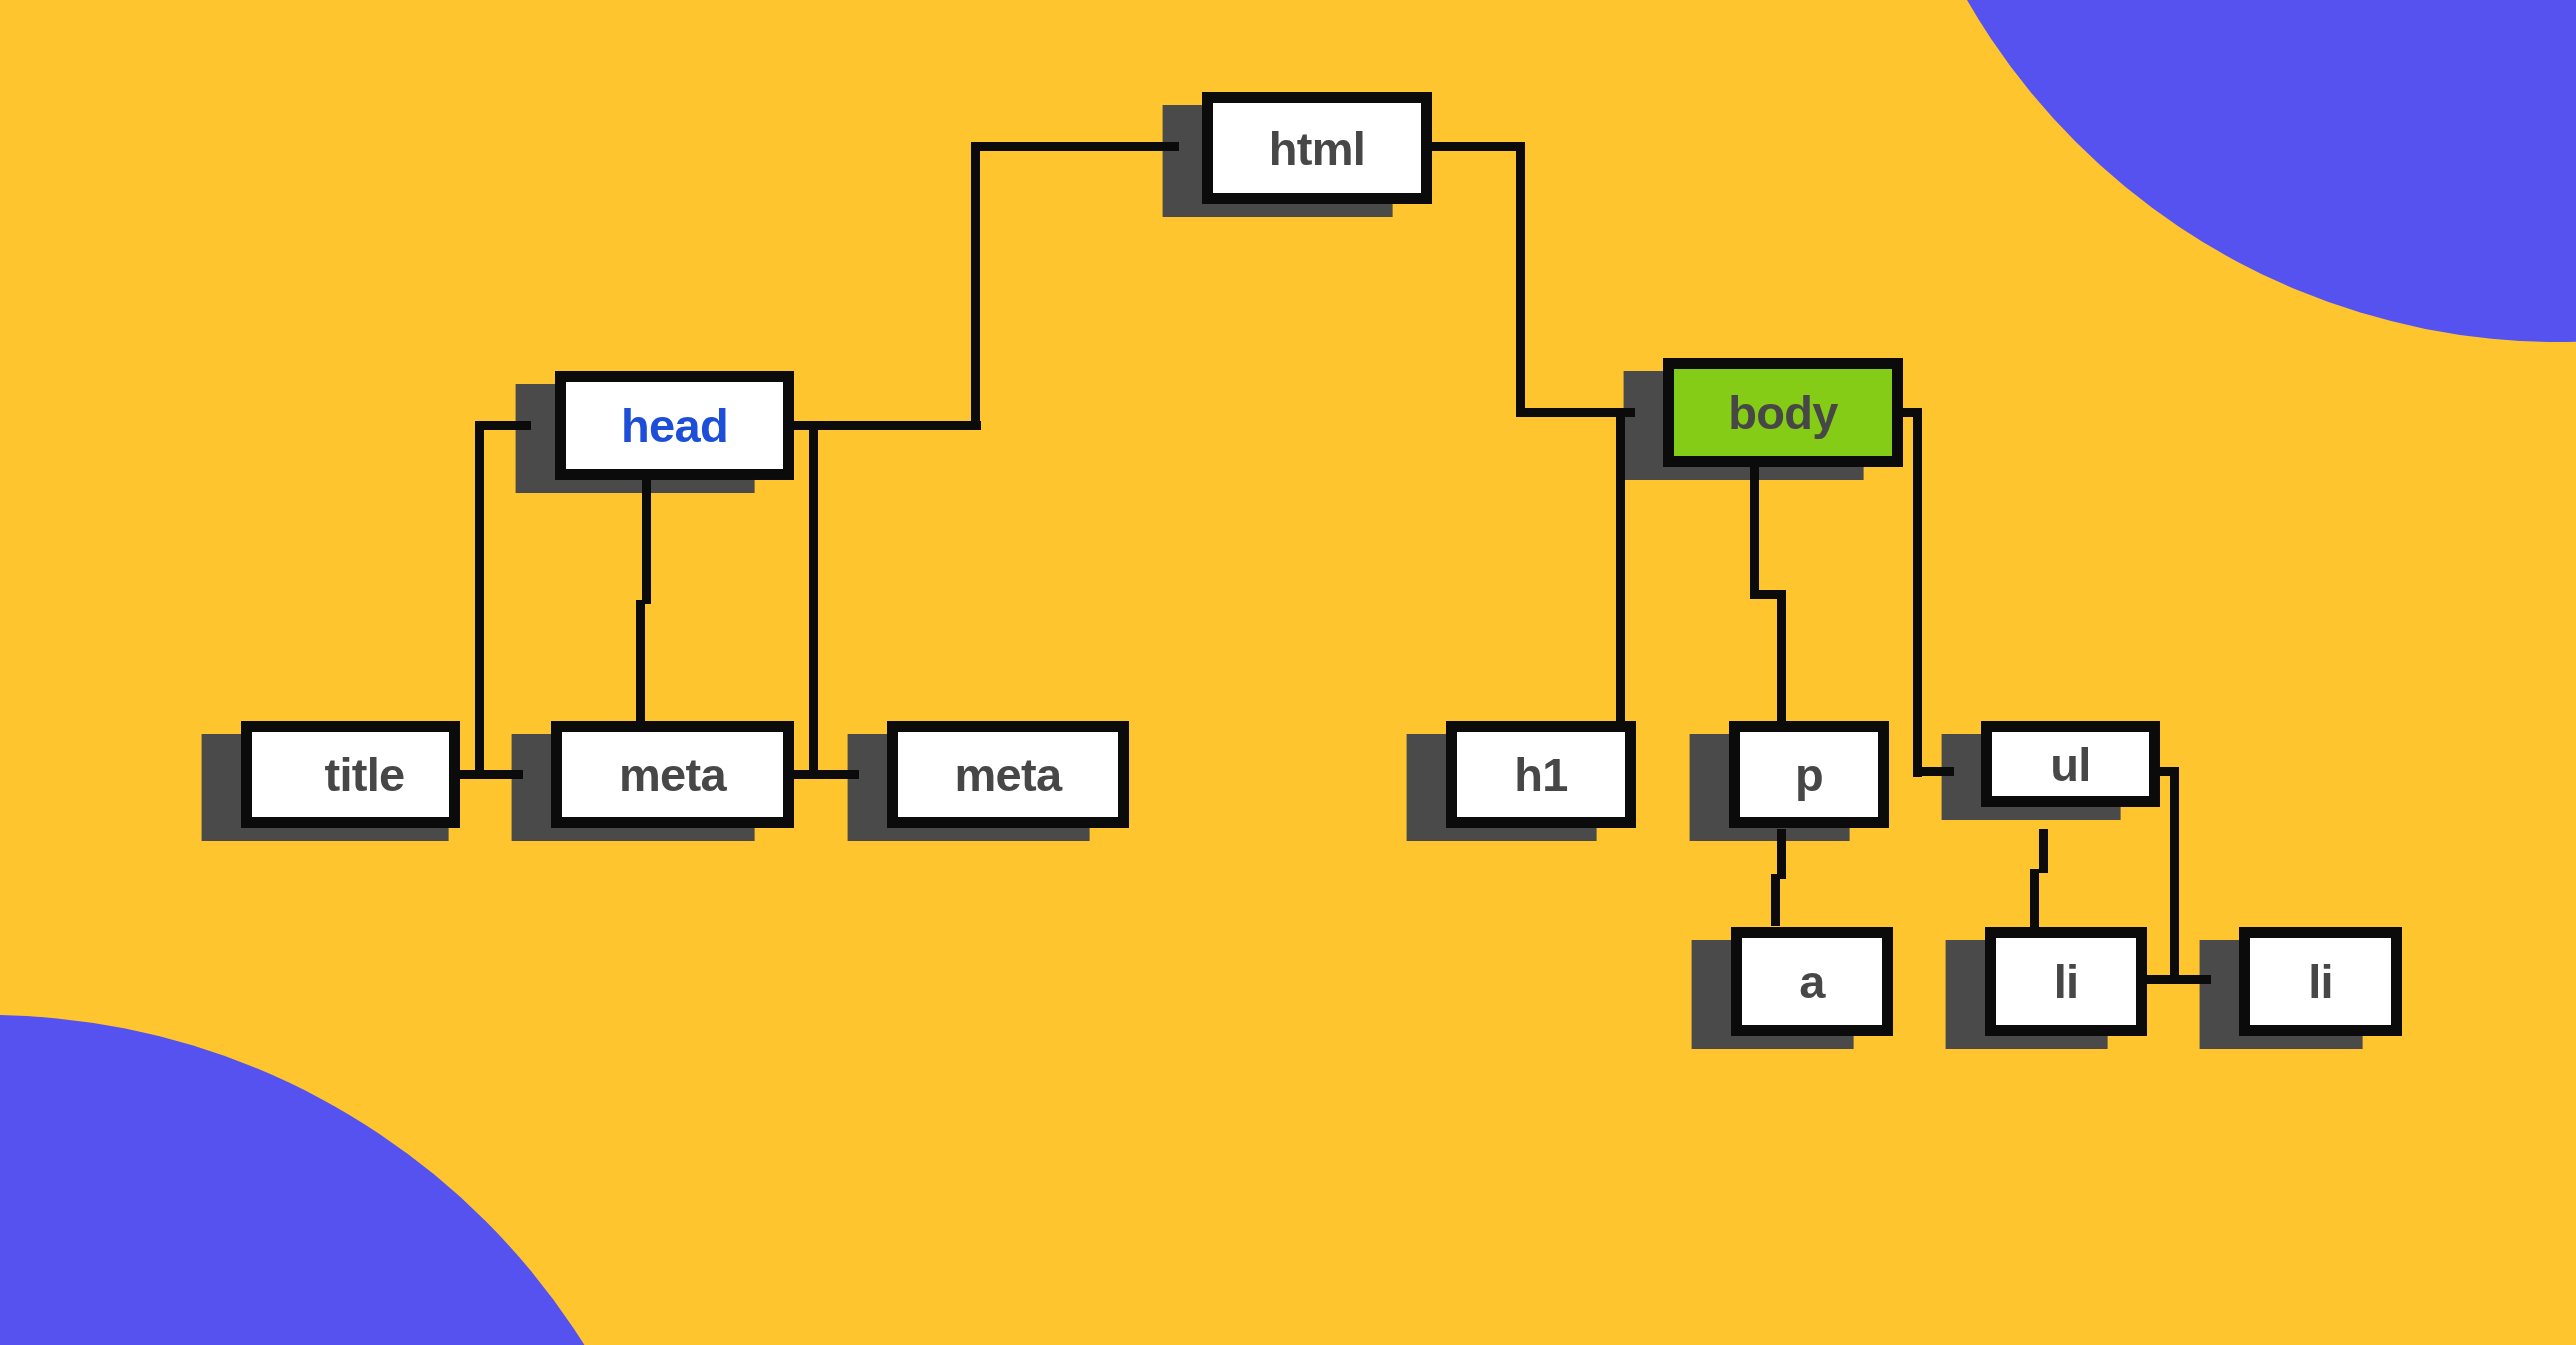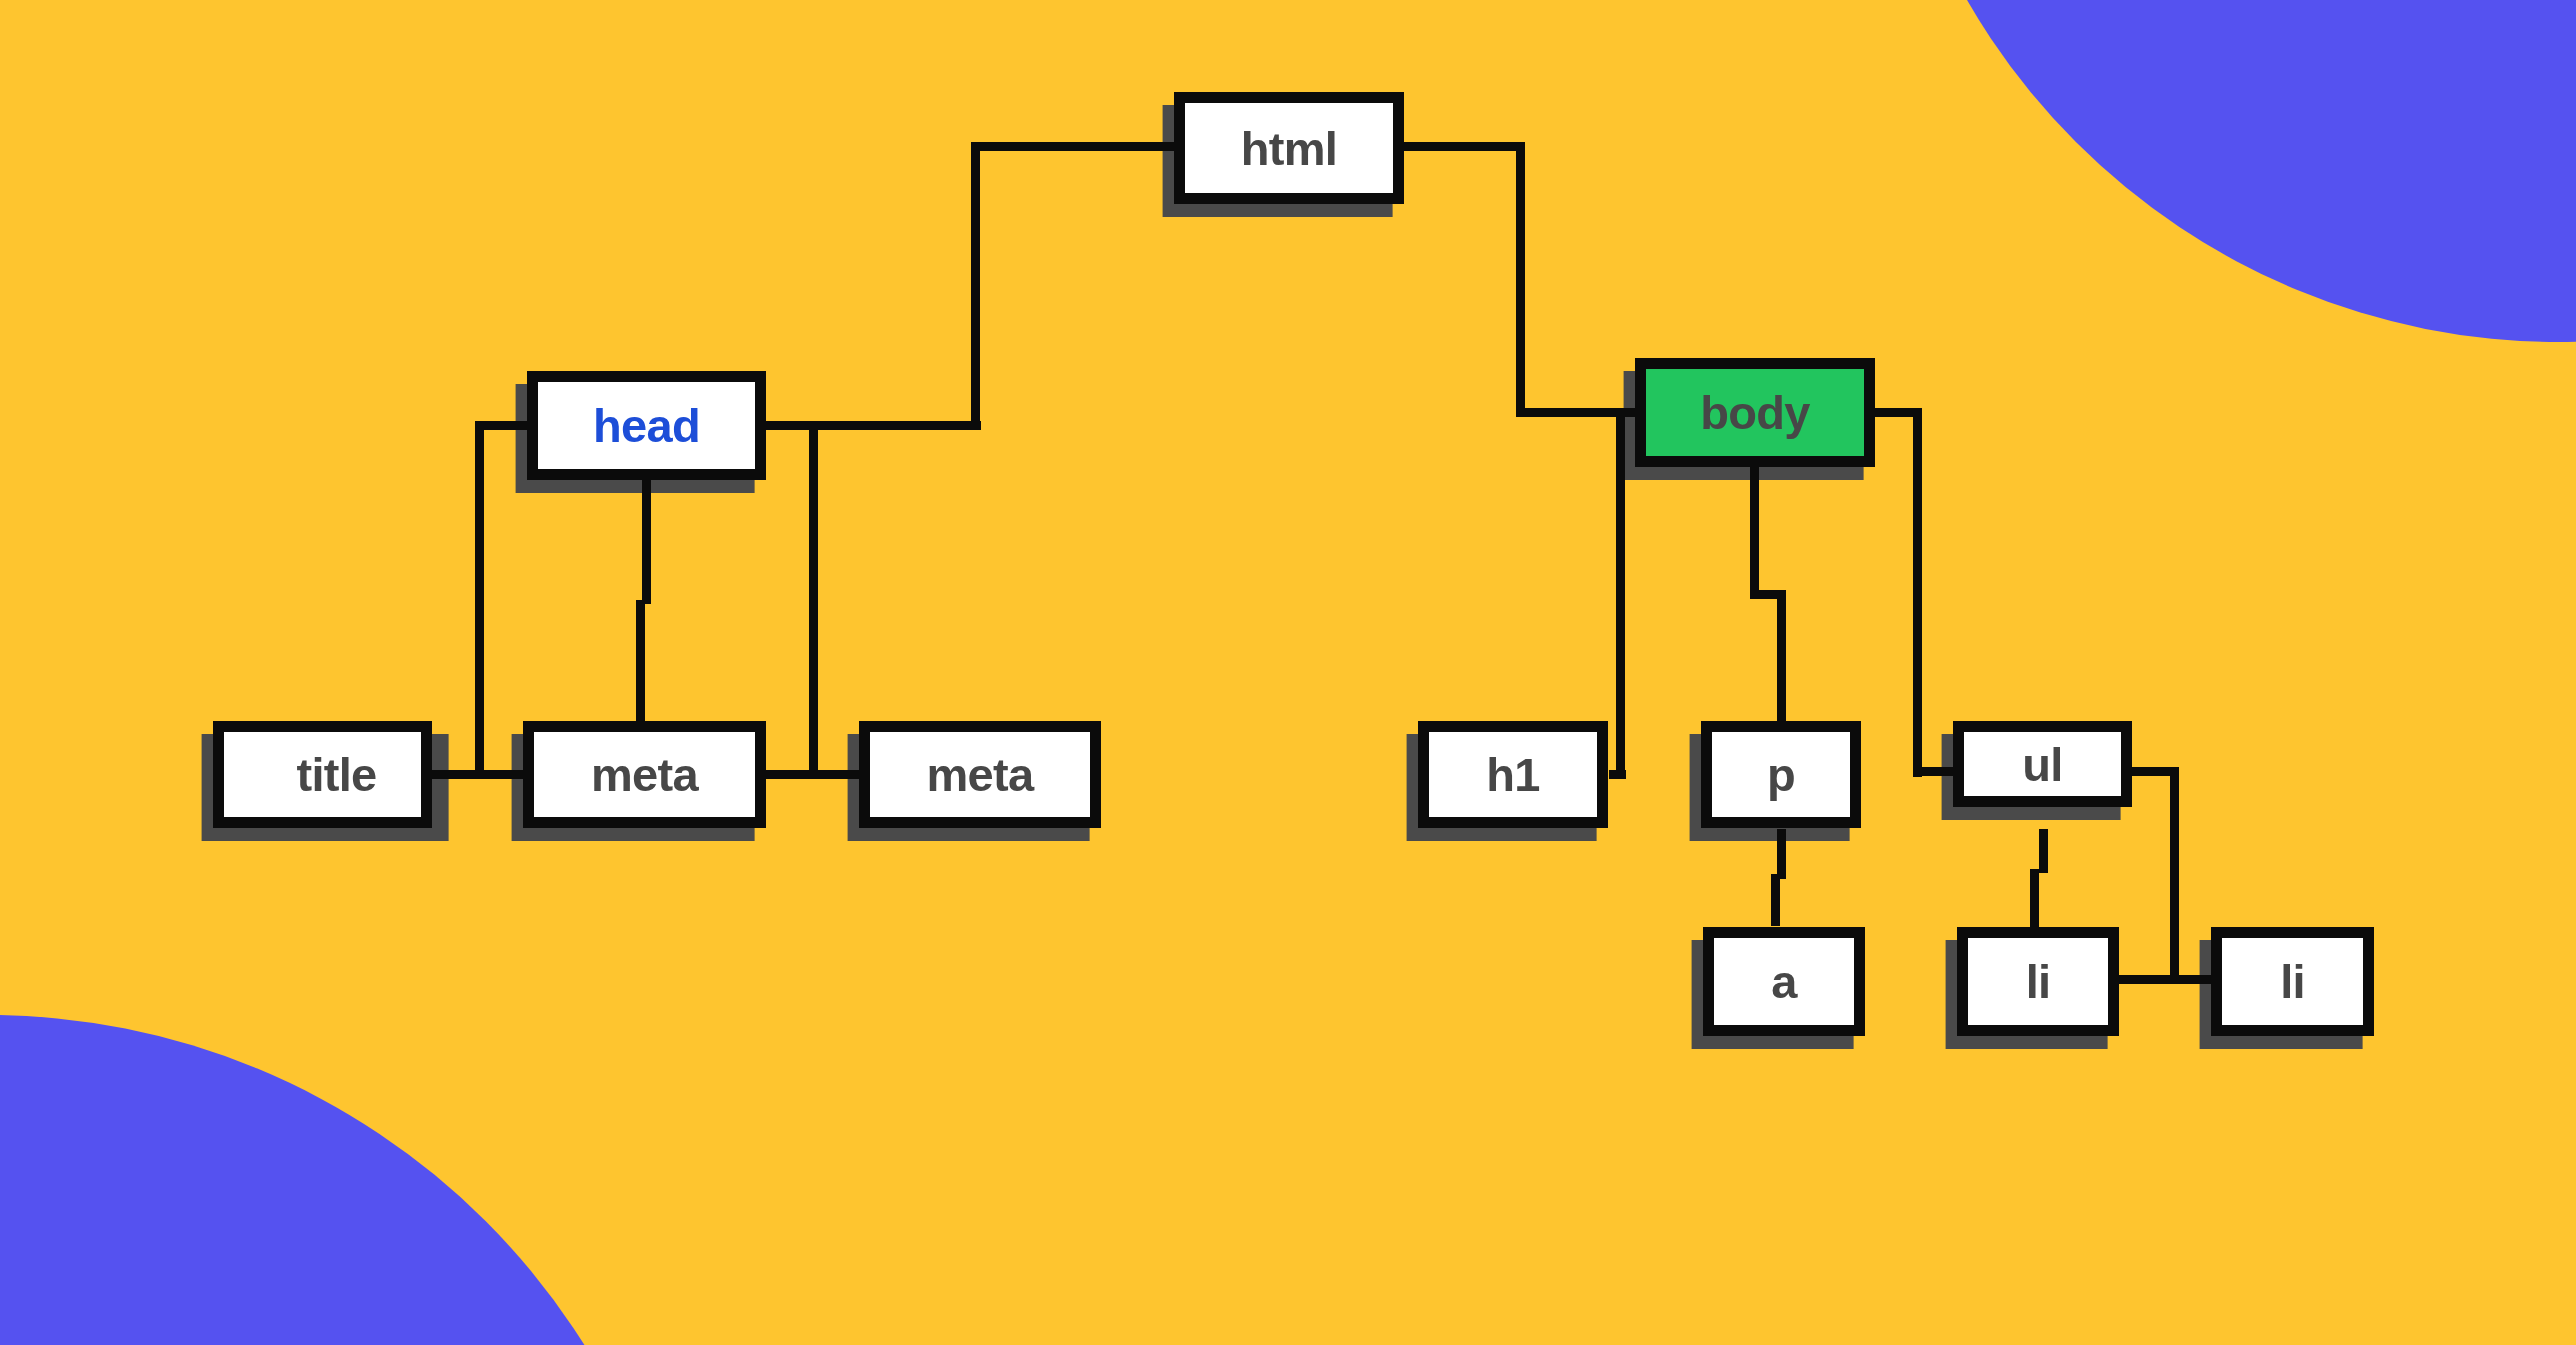--- a/index.html
+++ b/index.html
@@ -34,20 +34,21 @@
     position: absolute;
     z-index: 3;
     box-sizing: border-box;
     background: #ffffff;
     display: flex;
     align-items: center;
     justify-content: center;
     font-weight: bold;
     font-size: 47px;
     letter-spacing: -0.7px;
+    margin-left: 28px;
   }
 
   
   .n-html   { left: 1174px; top: 92px;  width: 230px; height: 112px; }
   .n-head   { left: 527px;  top: 371px;  width: 239px; height: 109px; }
   .n-body   { left: 1635px; top: 358px;  width: 240px; height: 109px; }
   .n-title  { left: 213px;  top: 721px; width: 219px; height: 107px; padding-left: 28px; }
   .n-meta1  { left: 523px;  top: 721px; width: 243px; height: 107px; }
   .n-meta2  { left: 859px; top: 721px; width: 242px; height: 107px; }
   .n-h1     { left: 1418px; top: 721px; width: 190px; height: 107px; }
@@ -138,21 +139,21 @@
     <div class="seg" style="left: 2170px; top: 767px; width: 9.3px; height: 217px; background: rgb(11, 11, 11);"></div>
     <div class="seg" style="left: 2119px; top: 975px; width: 92px; height: 9.3px; background: rgb(11, 11, 11);"></div>
   </div>
 
   <div class="node n-html" style="background: rgb(255, 255, 255); border: 11.4px solid rgb(11, 11, 11); color: rgb(71, 71, 71);">
       <span>html</span>
     </div>
   <div class="node n-head" style="background: rgb(255, 255, 255); border: 11.4px solid rgb(11, 11, 11); color: #1d4ed8;">
       <span>head</span>
     </div>
-  <div class="node n-body" style="background: #22c55e; border: 11.4px solid rgb(11, 11, 11); color: rgb(71, 71, 71);">
+  <div class="node n-body" style="background: #84cc16; border: 11.4px solid rgb(11, 11, 11); color: rgb(71, 71, 71);">
       <span>body</span>
     </div>
   <div class="node n-title" style="background: rgb(255, 255, 255); border: 11.4px solid rgb(11, 11, 11); color: rgb(71, 71, 71);">
       <span>title</span>
     </div>
   <div class="node n-meta1" style="background: rgb(255, 255, 255); border: 11.4px solid rgb(11, 11, 11); color: rgb(71, 71, 71);">
       <span>meta</span>
     </div>
   <div class="node n-meta2" style="background: rgb(255, 255, 255); border: 11.4px solid rgb(11, 11, 11); color: rgb(71, 71, 71);">
       <span>meta</span>

